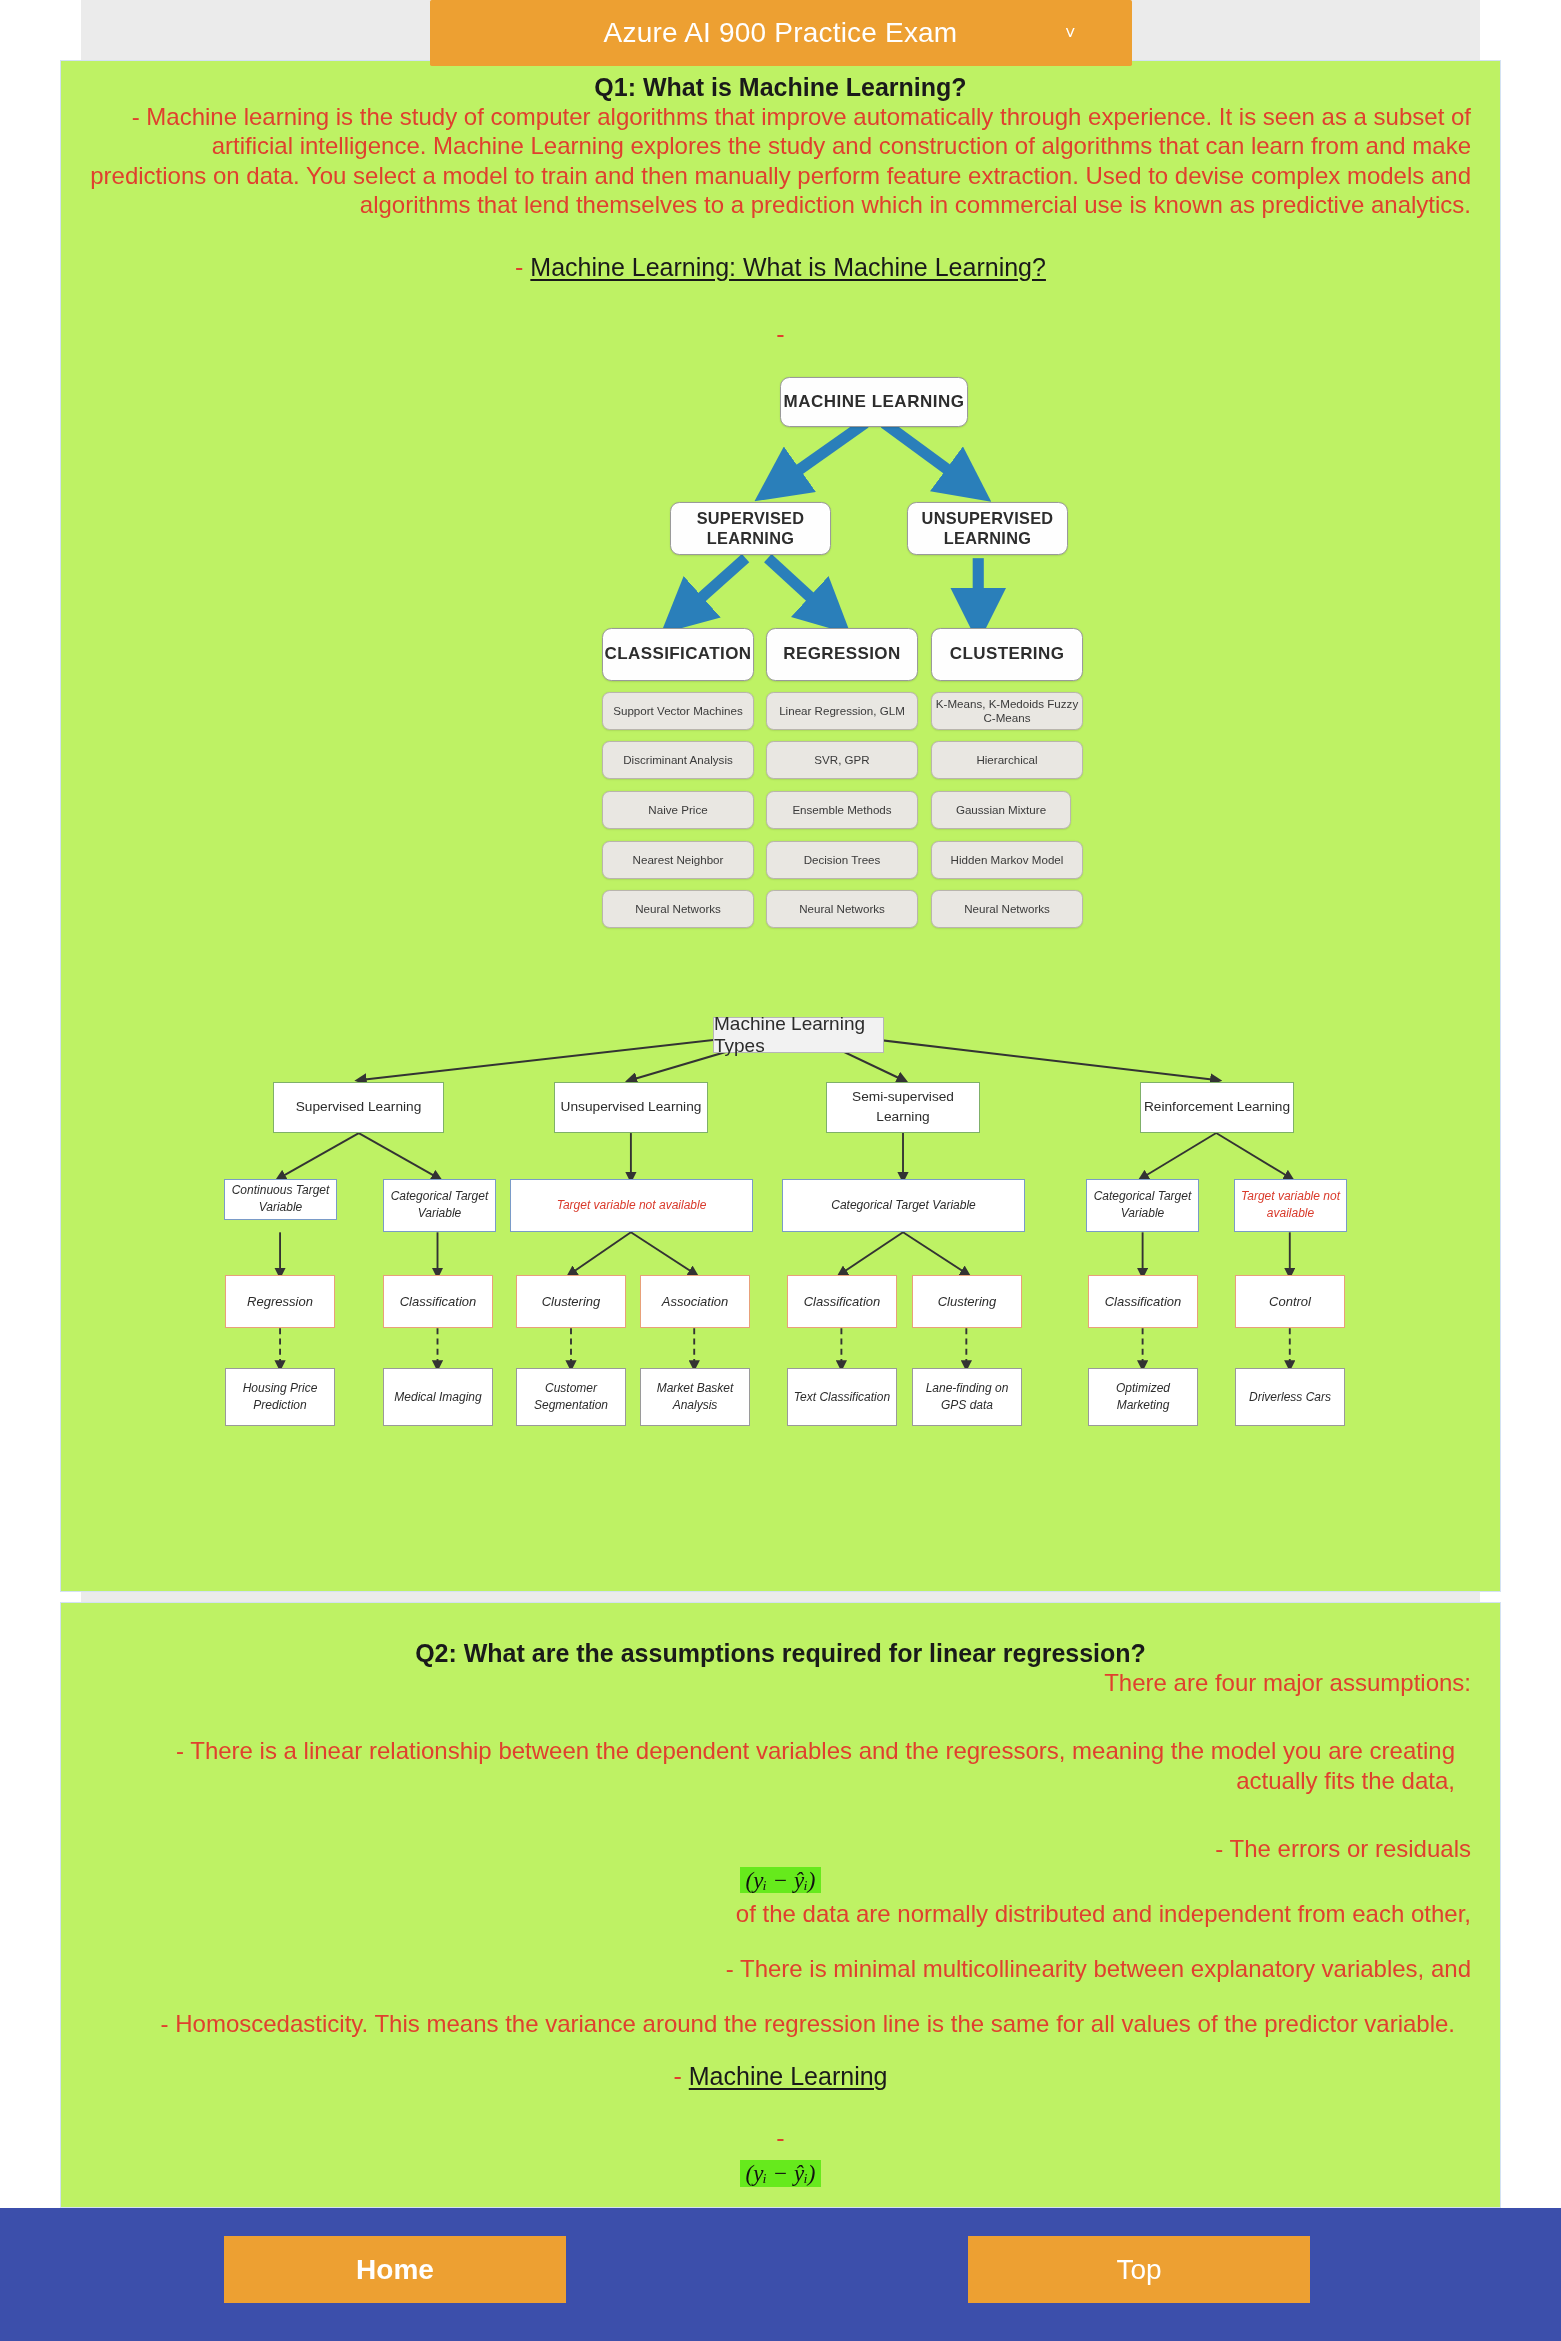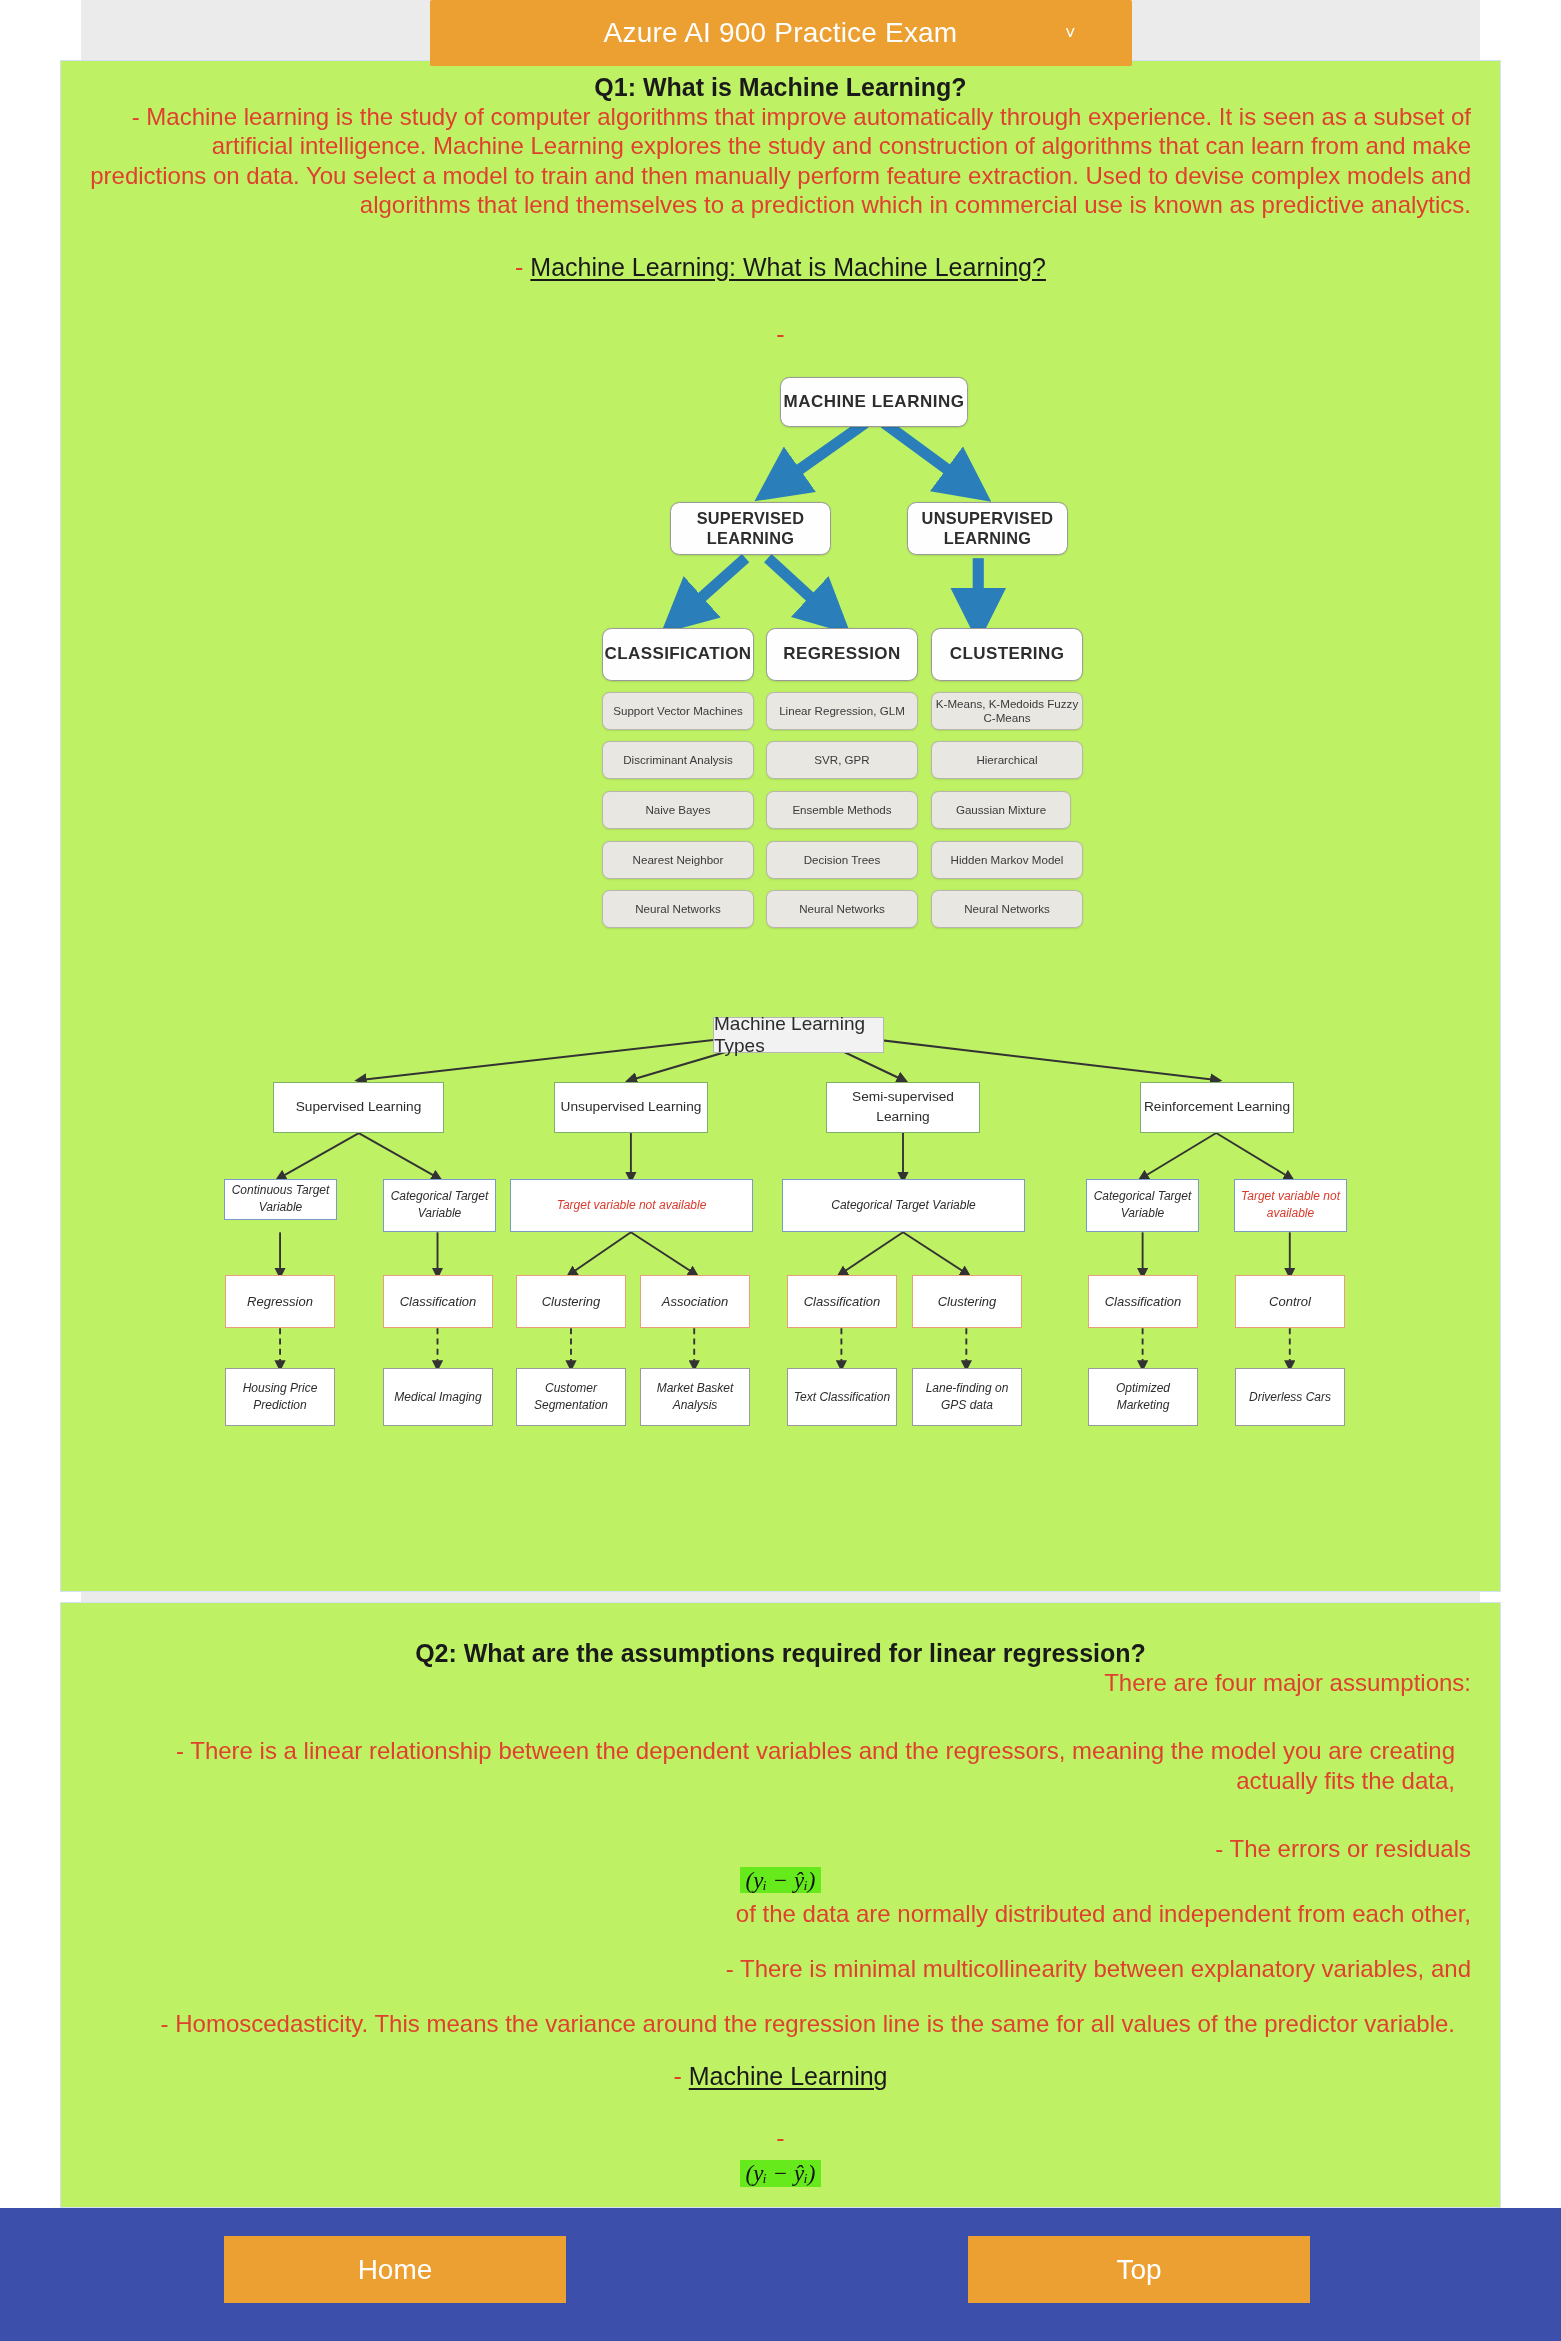--- a/index.html
+++ b/index.html
@@ -201,21 +201,21 @@
   }
   .fbtn {
     position: absolute;
     top: 28px; height: 67px; width: 342px;
     background: #eda032;
     border: none;
     display: flex; align-items: center; justify-content: center;
     color: #ffffff; font-size: 28px;
     cursor: pointer;
   }
-  #btn-home { left: 224px; }
+  #btn-home { left: 224px; font-weight: bold; }
   #btn-top  { left: 968px; }
 </style>
 </head>
 <body>
 
 <div class="page">
 
   <div class="gray-band"></div>
 
   <div class="header-bar">
@@ -262,21 +262,21 @@
 
       <div class="d1box lvl2" style="left:609px; top:144px; width:161px; height:53px;">SUPERVISED LEARNING</div>
       <div class="d1box lvl2" style="left:846px; top:144px; width:161px; height:53px;">UNSUPERVISED LEARNING</div>
 
       <div class="d1box lvl3" style="left:541px; top:270px; width:152px; height:53px;">CLASSIFICATION</div>
       <div class="d1box lvl3" style="left:705px; top:270px; width:152px; height:53px;">REGRESSION</div>
       <div class="d1box lvl3" style="left:870px; top:270px; width:152px; height:53px;">CLUSTERING</div>
 
       <div class="d1leaf" style="left:541px; top:334px; width:152px; height:38px;">Support Vector Machines</div>
       <div class="d1leaf" style="left:541px; top:383px; width:152px; height:38px;">Discriminant Analysis</div>
-      <div class="d1leaf" style="left:541px; top:433px; width:152px; height:38px;">Naive Bayes</div>
+      <div class="d1leaf" style="left:541px; top:433px; width:152px; height:38px;">Naive Price</div>
       <div class="d1leaf" style="left:541px; top:483px; width:152px; height:38px;">Nearest Neighbor</div>
       <div class="d1leaf" style="left:541px; top:532px; width:152px; height:38px;">Neural Networks</div>
 
       <div class="d1leaf" style="left:705px; top:334px; width:152px; height:38px;">Linear Regression, GLM</div>
       <div class="d1leaf" style="left:705px; top:383px; width:152px; height:38px;">SVR, GPR</div>
       <div class="d1leaf" style="left:705px; top:433px; width:152px; height:38px;">Ensemble Methods</div>
       <div class="d1leaf" style="left:705px; top:483px; width:152px; height:38px;">Decision Trees</div>
       <div class="d1leaf" style="left:705px; top:532px; width:152px; height:38px;">Neural Networks</div>
 
       <div class="d1leaf" style="left:870px; top:334px; width:152px; height:38px;">K-Means, K-Medoids Fuzzy C-Means</div>

